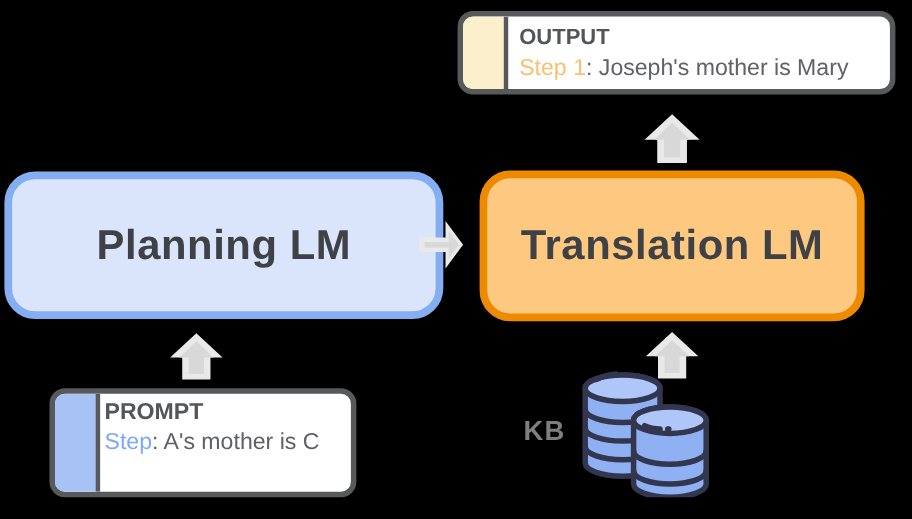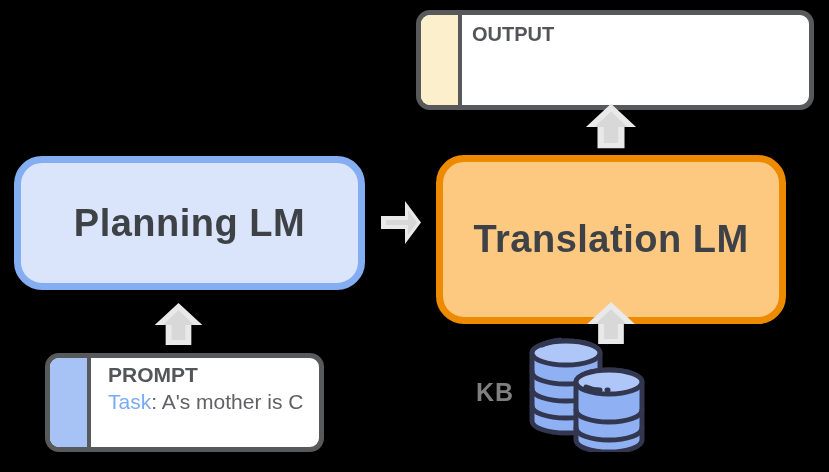--- a/index.html
+++ b/index.html
@@ -13,36 +13,36 @@
 
   
   .lm-box {
     position:absolute; box-sizing:border-box;
     display:flex; align-items:center; justify-content:center;
     border-radius:28px; border-style:solid; border-width:7px;
     font-weight:bold; font-size:38px; color:var(--box-text);
     letter-spacing:0.5px;
   }
   .planning {
-    left:14px; top:156px; width:351px; height:134px;
+    left:4px; top:156px; width:399px; height:134px;
     background:var(--planning-fill); border-color:var(--planning-border);
   }
   .translation {
-    left:436px; top:155px; width:350px; height:169px;
+    left:436px; top:155px; width:350px; height:137px;
     background:var(--translation-fill); border-color:var(--translation-border);
   }
 
   
   .card {
     position:absolute; box-sizing:border-box; display:flex;
     background:var(--card-bg); border:5px solid var(--card-border);
     border-radius:14px; overflow:hidden;
   }
   .card-strip { flex:none; width:37px; border-right:4px solid var(--card-border); }
-  .output-card { left:416px; top:10px; width:398px; height:100px; }
+  .output-card { left:416px; top:10px; width:398px; height:76px; }
   .output-card .card-strip { background:var(--output-strip); }
   .prompt-card { left:45px; top:353px; width:279px; height:99px; }
   .prompt-card .card-strip { background:var(--prompt-strip); }
   .card-body { flex:1; padding:6px 0 0 10px; }
   .card-title { font-weight:bold; font-size:20px; color:var(--title-text); line-height:27px; }
   .card-line { font-size:21px; color:var(--body-text); line-height:27px; white-space:nowrap; }
   .task-label { color:var(--task-color); }
   .step-label { color:var(--step-color); }
 
   
@@ -75,20 +75,21 @@
   </div>
 
   <div class="lm-box translation">
     <span>Translation LM</span>
   </div>
 
   <div class="card output-card">
     <div class="card-strip"></div>
     <div class="card-body">
       <div class="card-title">OUTPUT</div>
+      <div class="card-line"><span class="step-label">Step 1</span><span>: Joseph's mother is Mary</span></div>
     </div>
   </div>
 
   <div class="arrow" style="left:584px; top:102px; width:54px; height:48px;">
     <svg viewBox="0 0 56 48" aria-hidden="true">
       <polygon points="28,1 54,25 42,25 42,47 14,47 14,25 2,25" fill="var(--arrow-light)"></polygon>
       <polygon points="28,9 45,25 35.5,25 35.5,41.5 20.5,41.5 20.5,25 11,25" fill="var(--arrow-dark)"></polygon>
     </svg>
   </div>
 
@@ -101,23 +102,23 @@
 
   <div class="arrow" style="left:584px; top:301px; width:54px; height:44px;">
     <svg viewBox="0 0 56 48" aria-hidden="true">
       <polygon points="28,1 54,25 42,25 42,47 14,47 14,25 2,25" fill="var(--arrow-light)"></polygon>
       <polygon points="28,9 45,25 35.5,25 35.5,41.5 20.5,41.5 20.5,25 11,25" fill="var(--arrow-dark)"></polygon>
     </svg>
   </div>
 
   <div class="card prompt-card">
     <div class="card-strip"></div>
-    <div class="card-body" style="padding-top:3px; padding-left:17px;">
+    <div class="card-body" style="padding-top:3px; padding-left:4px;">
       <div class="card-title" style="font-size:21px;">PROMPT</div>
-      <div class="card-line"><span class="task-label">Task</span><span>: A's mother is C</span></div>
+      <div class="card-line"><span class="task-label">Step</span><span>: A's mother is C</span></div>
     </div>
   </div>
 
   <div class="kb-label">KB</div>
 
   <div class="db-icon">
     <svg viewBox="0 0 122 118" aria-hidden="true">
       <g stroke="var(--db-outline)" stroke-width="5" stroke-linecap="round" stroke-linejoin="round">
 
         <path d="M4 19 A34 12 0 0 1 72 19 L72 87 A34 12 0 0 1 4 87 Z" fill="var(--db-body)"></path>

